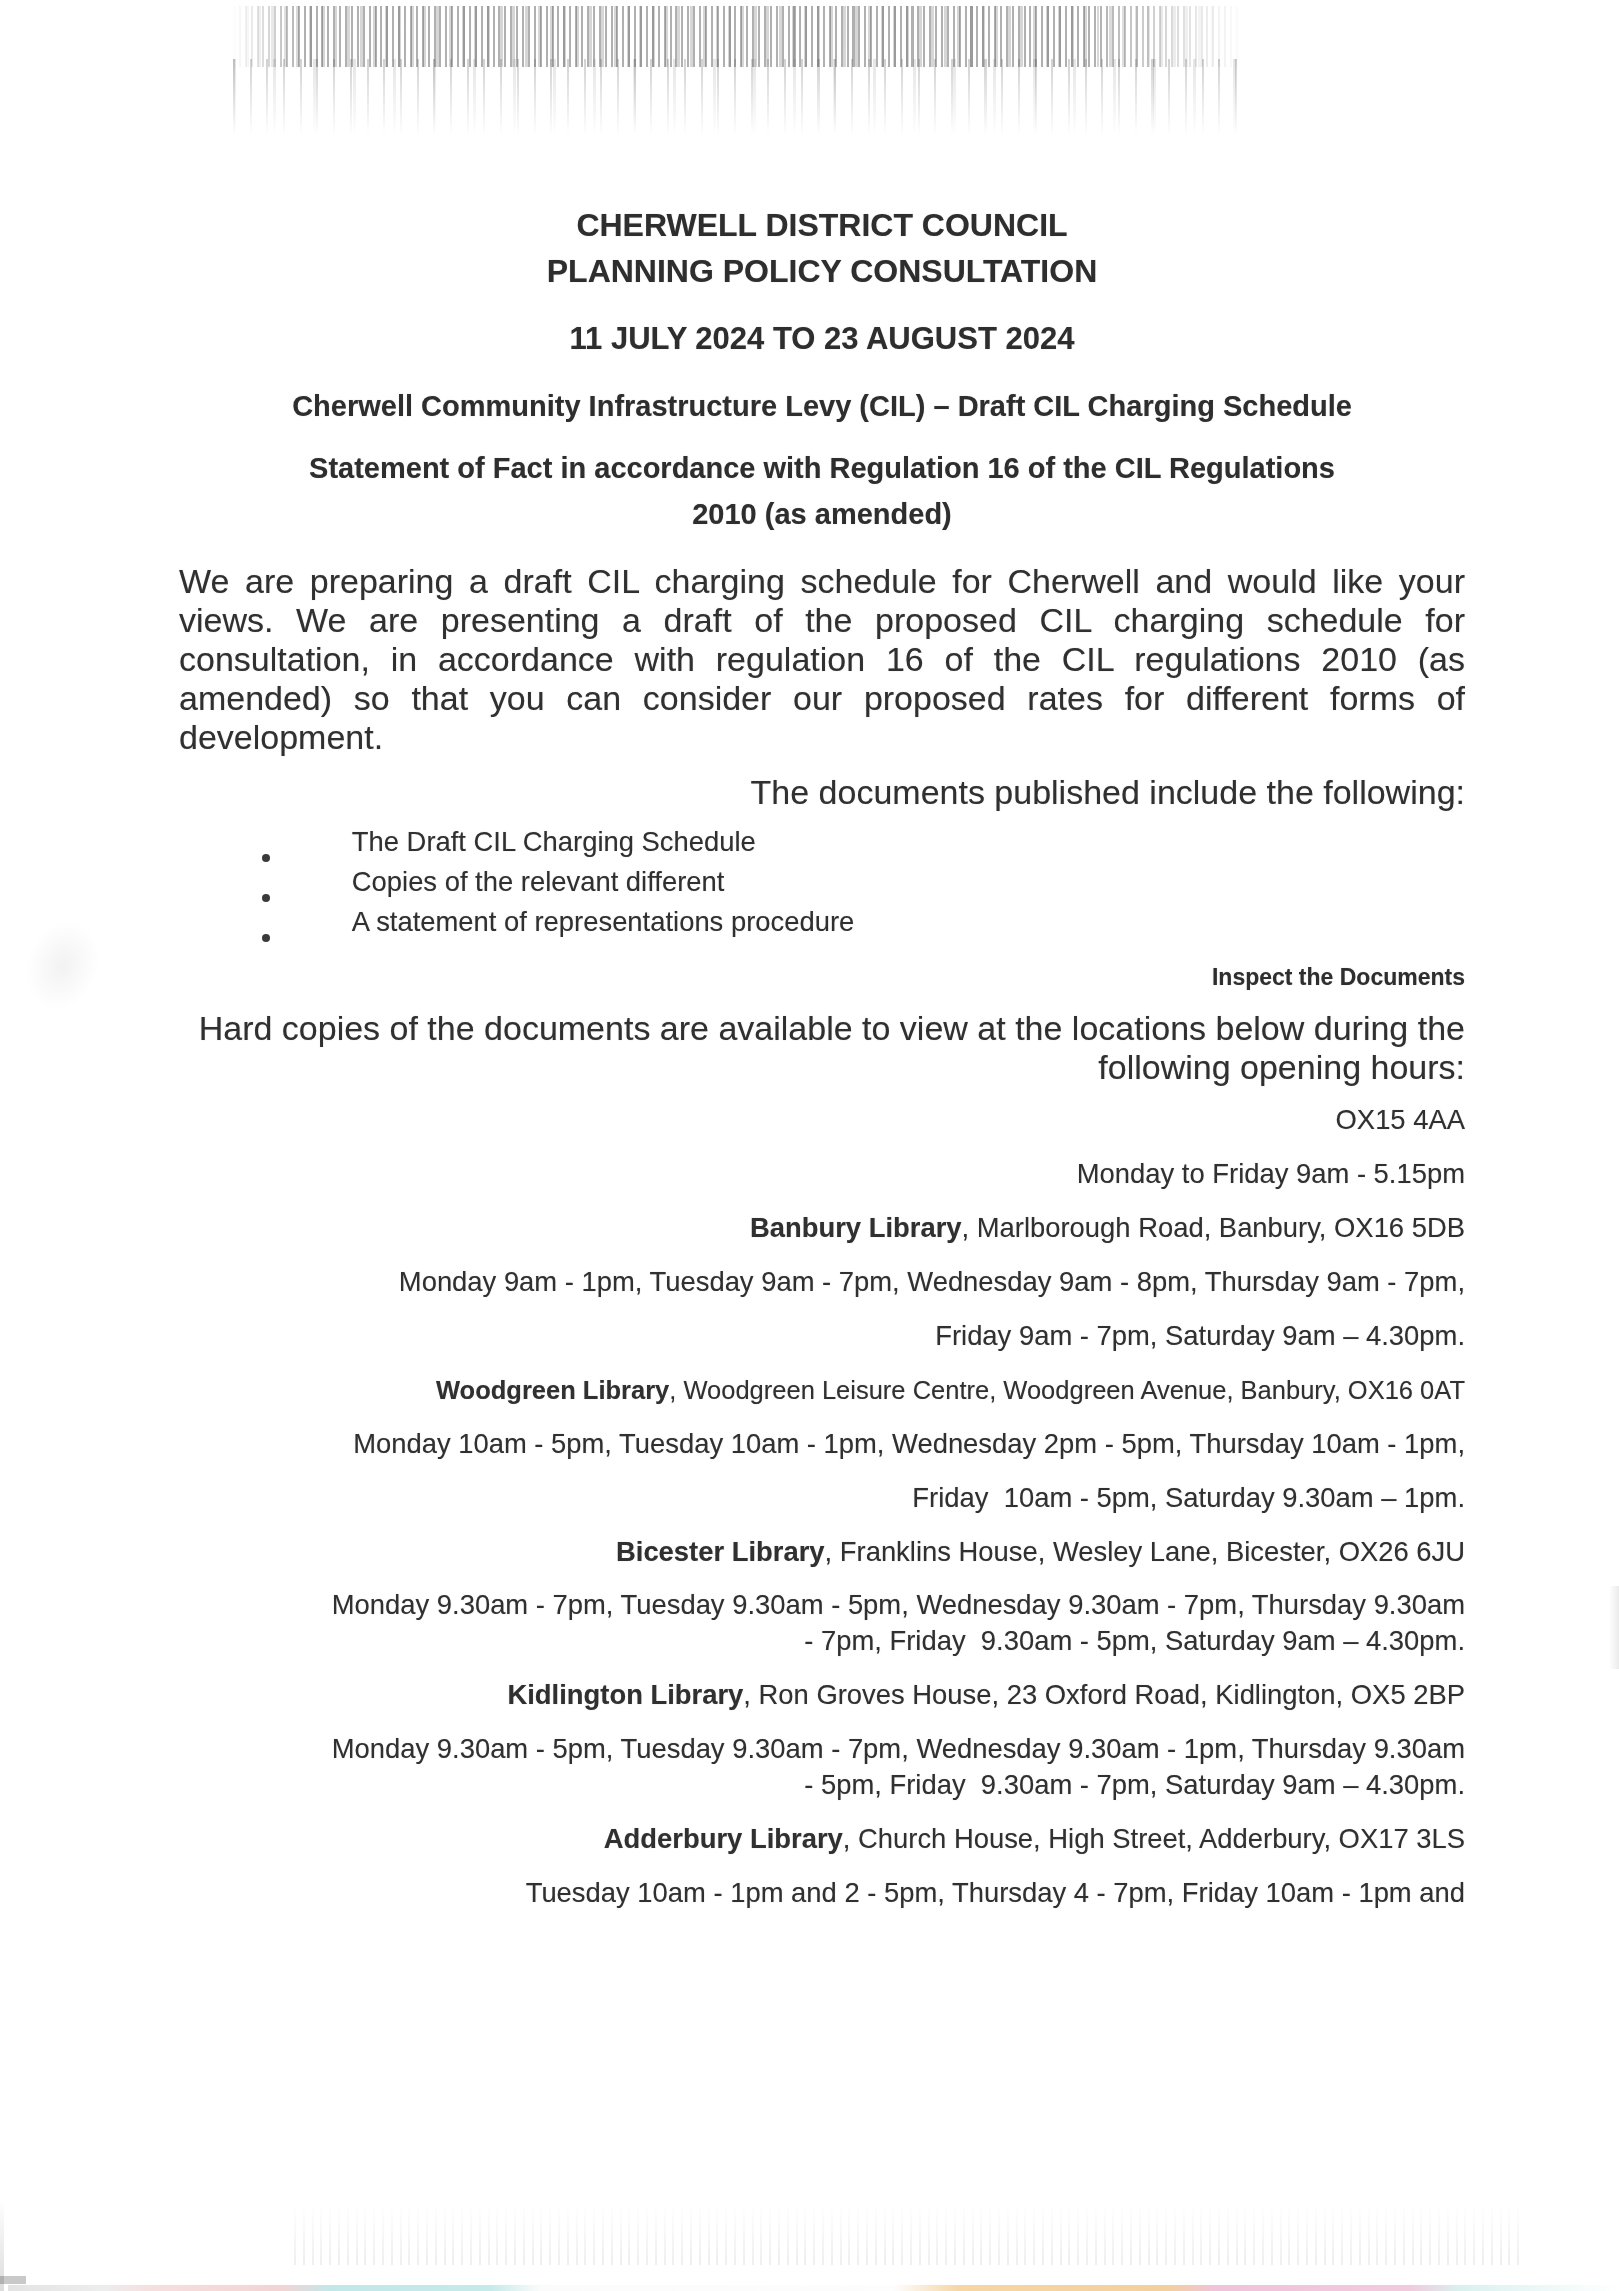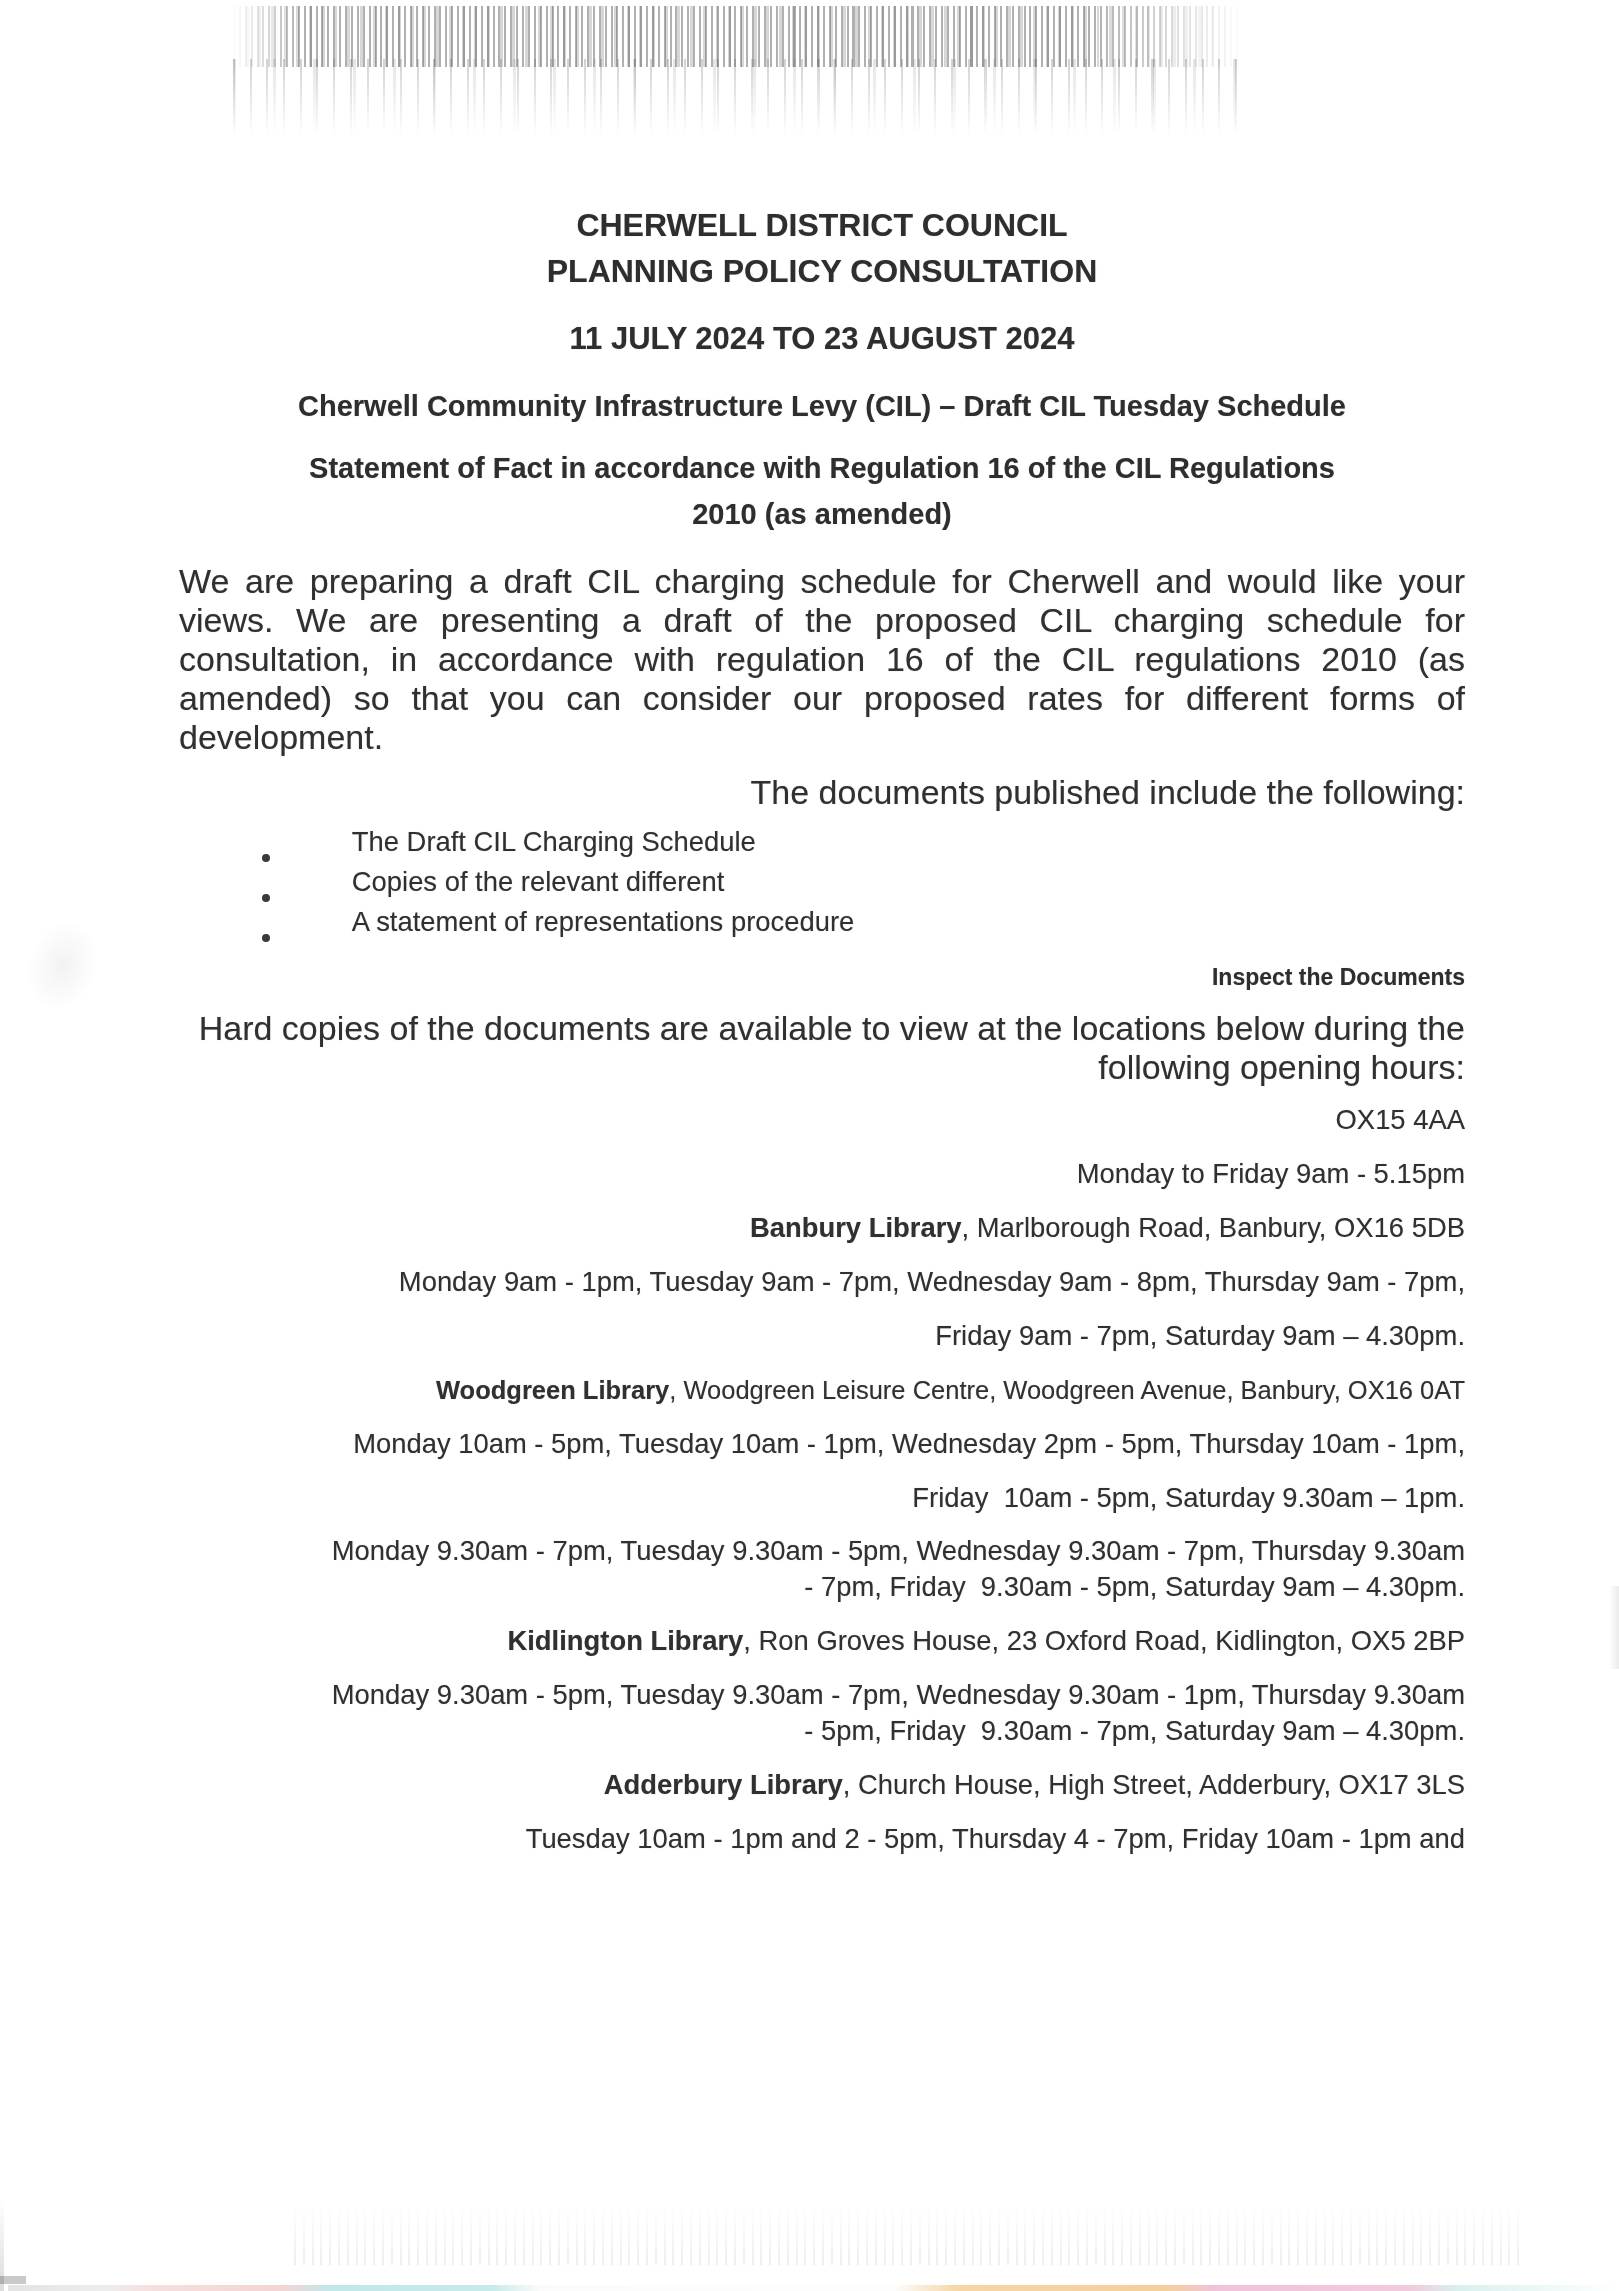--- a/index.html
+++ b/index.html
@@ -97,21 +97,21 @@
 
   <div class="content">
 
     <h1 class="doc-title">
       <span>CHERWELL DISTRICT COUNCIL</span><br>
       <span>PLANNING POLICY CONSULTATION</span>
     </h1>
 
     <h2 class="date-line">11 JULY 2024 TO 23 AUGUST 2024</h2>
 
-    <h2 class="subject-line">Cherwell Community Infrastructure Levy (CIL) – Draft CIL Tuesday Schedule</h2>
+    <h2 class="subject-line">Cherwell Community Infrastructure Levy (CIL) – Draft CIL Charging Schedule</h2>
 
     <h3 class="statement">
       <span>Statement of Fact in accordance with Regulation 16 of the CIL Regulations</span><br>
       <span>2010 (as amended)</span>
     </h3>
 
     <p class="body-par intro">We are preparing a draft CIL charging schedule for Cherwell and would like your views. We are presenting a draft of the proposed CIL charging schedule for consultation, in accordance with regulation 16 of the CIL regulations 2010 (as amended) so that you can consider our proposed rates for different forms of development.</p>
 
     <p class="body-par docs-intro">The documents published include the following:</p>
 
@@ -141,20 +141,21 @@
       <p class="loc-line">Monday to Friday 9am - 5.15pm</p>
 
       <p class="loc-line"><b>Banbury Library</b><span>, Marlborough Road, Banbury, OX16 5DB</span></p>
       <p class="loc-line">Monday 9am - 1pm, Tuesday 9am - 7pm, Wednesday 9am - 8pm, Thursday 9am - 7pm,</p>
       <p class="loc-line">Friday 9am - 7pm, Saturday 9am – 4.30pm.</p>
 
       <p class="loc-line small-line"><b>Woodgreen Library</b><span>, Woodgreen Leisure Centre, Woodgreen Avenue, Banbury, OX16 0AT</span></p>
       <p class="loc-line">Monday 10am - 5pm, Tuesday 10am - 1pm, Wednesday 2pm - 5pm, Thursday 10am - 1pm,</p>
       <p class="loc-line">Friday  10am - 5pm, Saturday 9.30am – 1pm.</p>
 
+      <p class="loc-line"><b>Bicester Library</b><span>, Franklins House, Wesley Lane, Bicester, OX26 6JU</span></p>
       <p class="loc-tight"><span>Monday 9.30am - 7pm, Tuesday 9.30am - 5pm, Wednesday 9.30am - 7pm, Thursday 9.30am</span><br><span>- 7pm, Friday  9.30am - 5pm, Saturday 9am – 4.30pm.</span></p>
 
       <p class="loc-line"><b>Kidlington Library</b><span>, Ron Groves House, 23 Oxford Road, Kidlington, OX5 2BP</span></p>
       <p class="loc-tight"><span>Monday 9.30am - 5pm, Tuesday 9.30am - 7pm, Wednesday 9.30am - 1pm, Thursday 9.30am</span><br><span>- 5pm, Friday  9.30am - 7pm, Saturday 9am – 4.30pm.</span></p>
 
       <p class="loc-line"><b>Adderbury Library</b><span>, Church House, High Street, Adderbury, OX17 3LS</span></p>
       <p class="loc-line">Tuesday 10am - 1pm and 2 - 5pm, Thursday 4 - 7pm, Friday 10am - 1pm and</p>
 
     </div>
   </div>

